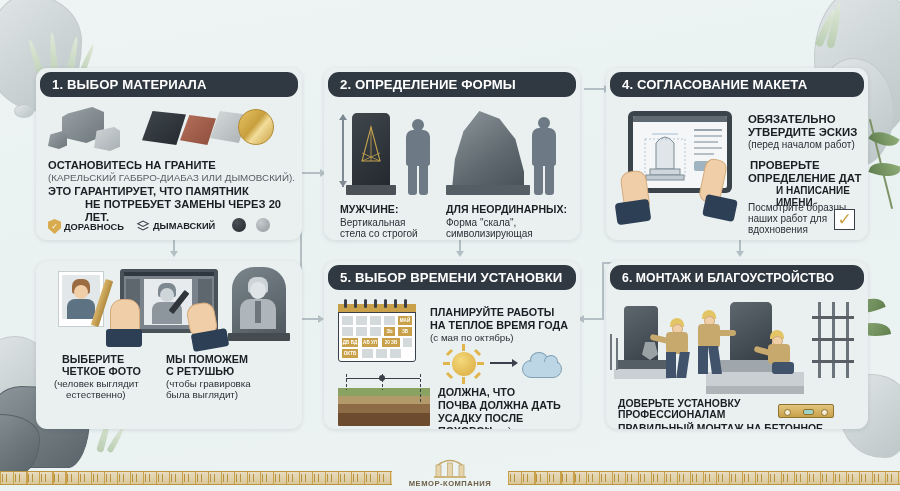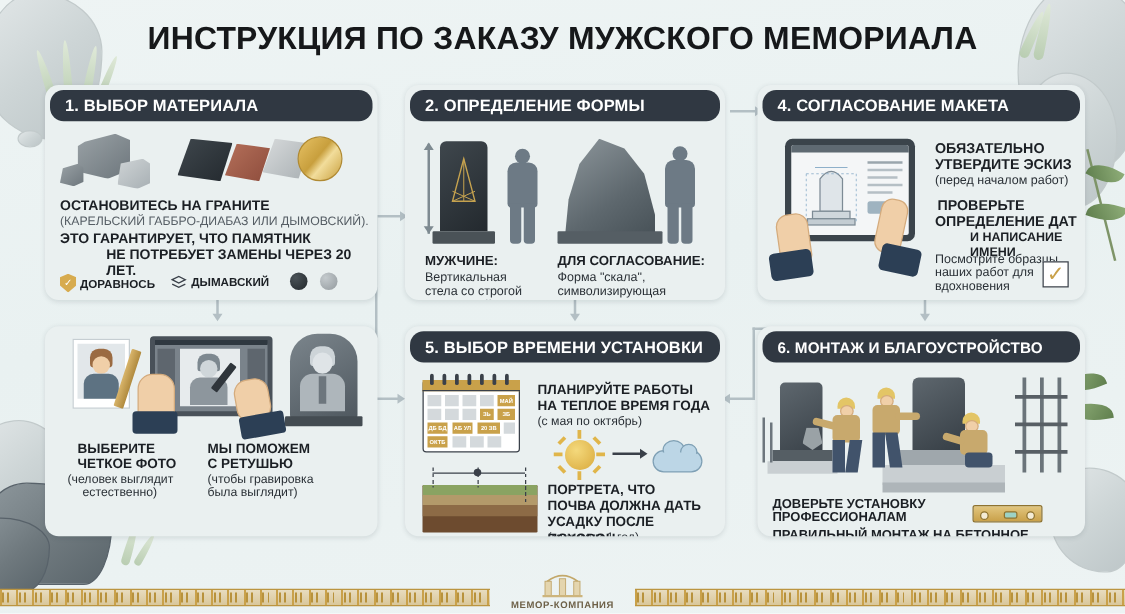--- a/index.html
+++ b/index.html
@@ -185,21 +185,20 @@
   <div class="deco rock" style="left:-24px;top:336px;width:78px;height:84px;border-radius:50% 50% 42% 58% / 46% 50% 50% 54%;"></div>
   <div class="deco rock dark" style="left:-14px;top:386px;width:104px;height:82px;border-radius:34% 66% 22% 40% / 46% 38% 62% 54%;"></div>
   <div class="deco rock dark" style="left:-30px;top:414px;width:70px;height:60px;border-radius:40% 56% 30% 48% / 50% 40% 60% 50%;"></div>
   <div class="deco leafblade" style="left:96px;top:418px;width:7px;height:34px;transform:rotate(16deg);"></div>
   <div class="deco leafblade" style="left:106px;top:424px;width:6px;height:28px;transform:rotate(30deg);"></div>
 
   <div class="deco rock" style="right:-12px;top:374px;width:72px;height:84px;border-radius:44% 56% 36% 60% / 48% 44% 56% 52%;"></div>
   <div class="deco leaf" style="right:16px;top:298px;width:30px;height:15px;transform:rotate(-22deg);"></div>
   <div class="deco leaf" style="right:10px;top:322px;width:32px;height:15px;transform:rotate(-10deg);"></div>
 
-  <h1 id="title">ИНСТРУКЦИЯ ПО ЗАКАЗУ МУЖСКОГО МЕМОРИАЛА</h1>
 
   <div class="conn" style="left:296px;top:160px;width:30px;height:110px;">
     <div class="ln" style="left:4px;top:12px;width:1.8px;height:98px;"></div>
     <div class="ln" style="left:4px;top:12px;width:22px;height:1.8px;"></div>
     <div class="arrowhead ah-right" style="left:24px;top:9px;"></div>
   </div>
   <div class="conn" style="left:170px;top:238px;width:10px;height:22px;">
     <div class="ln" style="left:3px;top:0;width:1.8px;height:14px;"></div>
     <div class="arrowhead ah-down" style="left:0;top:13px;"></div>
   </div>
@@ -304,21 +303,21 @@
         <div class="art silh" style="left:208px;top:31px;width:24px;height:38px;border-radius:7px 7px 3px 3px;"></div>
         <div class="art silh" style="left:210px;top:66px;width:9px;height:32px;border-radius:0 0 3px 3px;"></div>
         <div class="art silh" style="left:221px;top:66px;width:9px;height:32px;border-radius:0 0 3px 3px;"></div>
       </div>
 
       <div class="tb bold" style="left:16px;top:106px;font-size:10.6px;">МУЖЧИНЕ:</div>
       <div class="tb reg" style="left:16px;top:120px;font-size:10px;">Вертикальная</div>
       <div class="tb reg" style="left:16px;top:131px;font-size:10px;">стела со строгой</div>
       <div class="tb reg" style="left:16px;top:142px;font-size:10px;">геометрией</div>
 
-      <div class="tb bold" style="left:122px;top:106px;font-size:10.6px;">ДЛЯ СОГЛАСОВАНИЕ:</div>
+      <div class="tb bold" style="left:122px;top:106px;font-size:10.6px;">ДЛЯ НЕОРДИНАРНЫХ:</div>
       <div class="tb reg" style="left:122px;top:120px;font-size:10px;">Форма "скала",</div>
       <div class="tb reg" style="left:122px;top:131px;font-size:10px;">символизирующая</div>
       <div class="tb reg" style="left:122px;top:142px;font-size:10px;">твердость духа</div>
     </div>
   </section>
 
   <section class="panel" style="left:606px;top:68px;width:262px;height:172px;">
     <div class="panel-head">4. СОГЛАСОВАНИЕ МАКЕТА</div>
     <div class="panel-body">
 
@@ -498,21 +497,21 @@
         </div>
 
         <div class="art" style="left:22px;top:84px;width:1.2px;height:16px;background:repeating-linear-gradient(#3a4049 0 3px,transparent 3px 5px);"></div>
         <div class="art" style="left:58px;top:84px;width:1.2px;height:16px;background:repeating-linear-gradient(#3a4049 0 3px,transparent 3px 5px);"></div>
         <div class="art" style="left:96px;top:84px;width:1.2px;height:30px;background:repeating-linear-gradient(#3a4049 0 3px,transparent 3px 5px);"></div>
         <div class="art" style="left:22px;top:88px;width:36px;height:1.2px;background:#3a4049;"></div>
         <div class="art" style="left:58px;top:88px;width:38px;height:1.2px;background:#3a4049;"></div>
         <div class="art" style="left:55px;top:85px;width:6px;height:6px;background:#3a4049;border-radius:50%;"></div>
       </div>
 
-      <div class="tb bold" style="left:114px;top:96px;font-size:10.8px;">ПОРТРЕТА, ЧТО</div>
+      <div class="tb bold" style="left:114px;top:96px;font-size:10.8px;">ДОЛЖНА, ЧТО</div>
       <div class="tb bold" style="left:114px;top:109px;font-size:10.8px;">ПОЧВА ДОЛЖНА ДАТЬ</div>
       <div class="tb bold" style="left:114px;top:122px;font-size:10.8px;">УСАДКУ ПОСЛЕ ПОХОРОН</div>
       <div class="tb reg" style="left:114px;top:135px;font-size:9.8px;">(минимум 1 год)</div>
     </div>
   </section>
 
   <section class="panel" style="left:606px;top:261px;width:262px;height:168px;">
     <div class="panel-head small">6. МОНТАЖ И БЛАГОУСТРОЙСТВО</div>
     <div class="panel-body">
 

